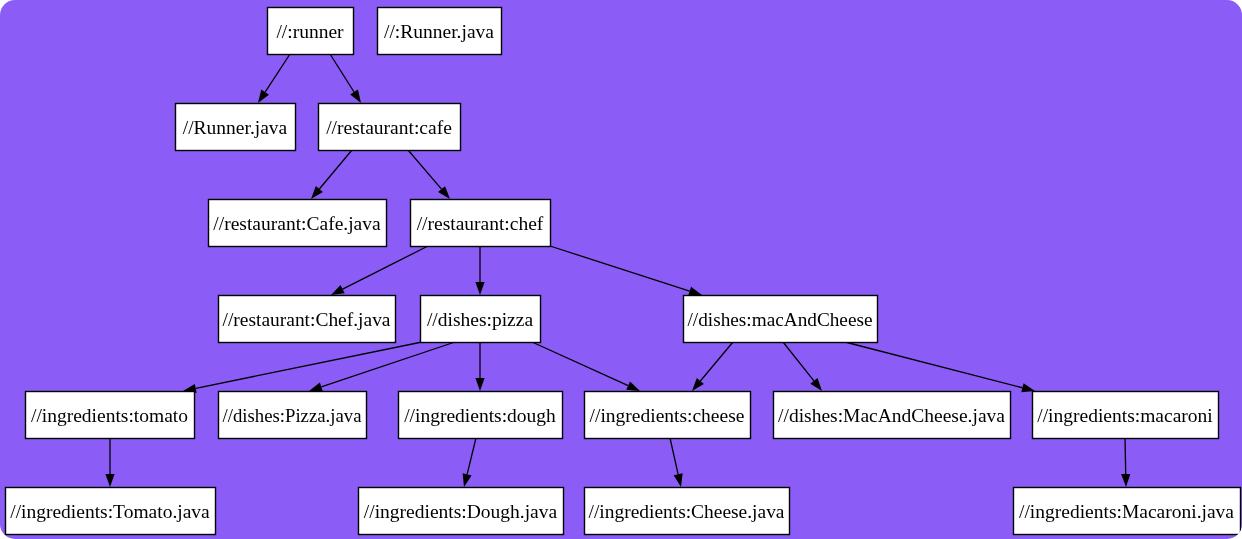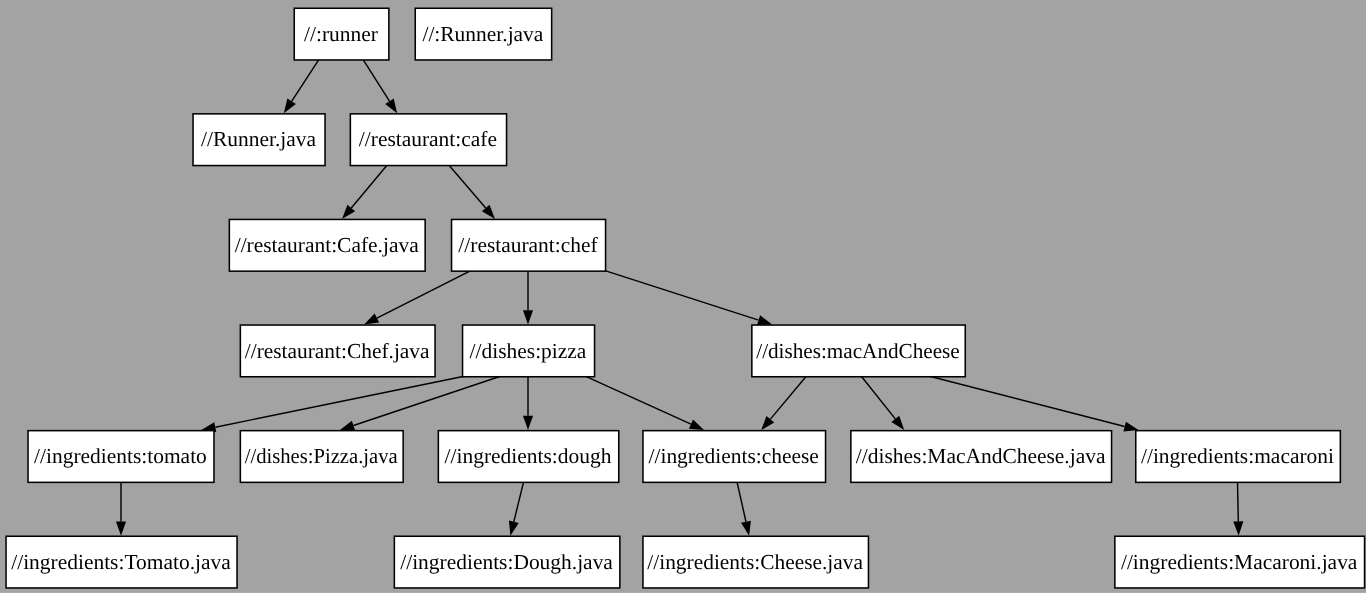--- a/index.html
+++ b/index.html
@@ -1,22 +1,23 @@
 <!DOCTYPE html>
 <html><head>
 <meta charset="utf-8">
 <style>
   html, body { margin: 0; padding: 0; background: #ffffff; }
   .canvas {
     position: relative;
     width: 1242px;
     height: 539px;
-    background: #a3a3a3;
+    background: #8b5cf6;
     overflow: hidden;
     font-family: "Liberation Serif", "DejaVu Serif", serif;
+    border-radius: 15px;
   }
   svg { display: block; }
   .node-rect {
     fill: #ffffff;
     stroke: #000000;
     stroke-width: 1.4px;
   }
   .node-label {
     fill: #000000;
     font-family: "Liberation Serif", "DejaVu Serif", serif;

